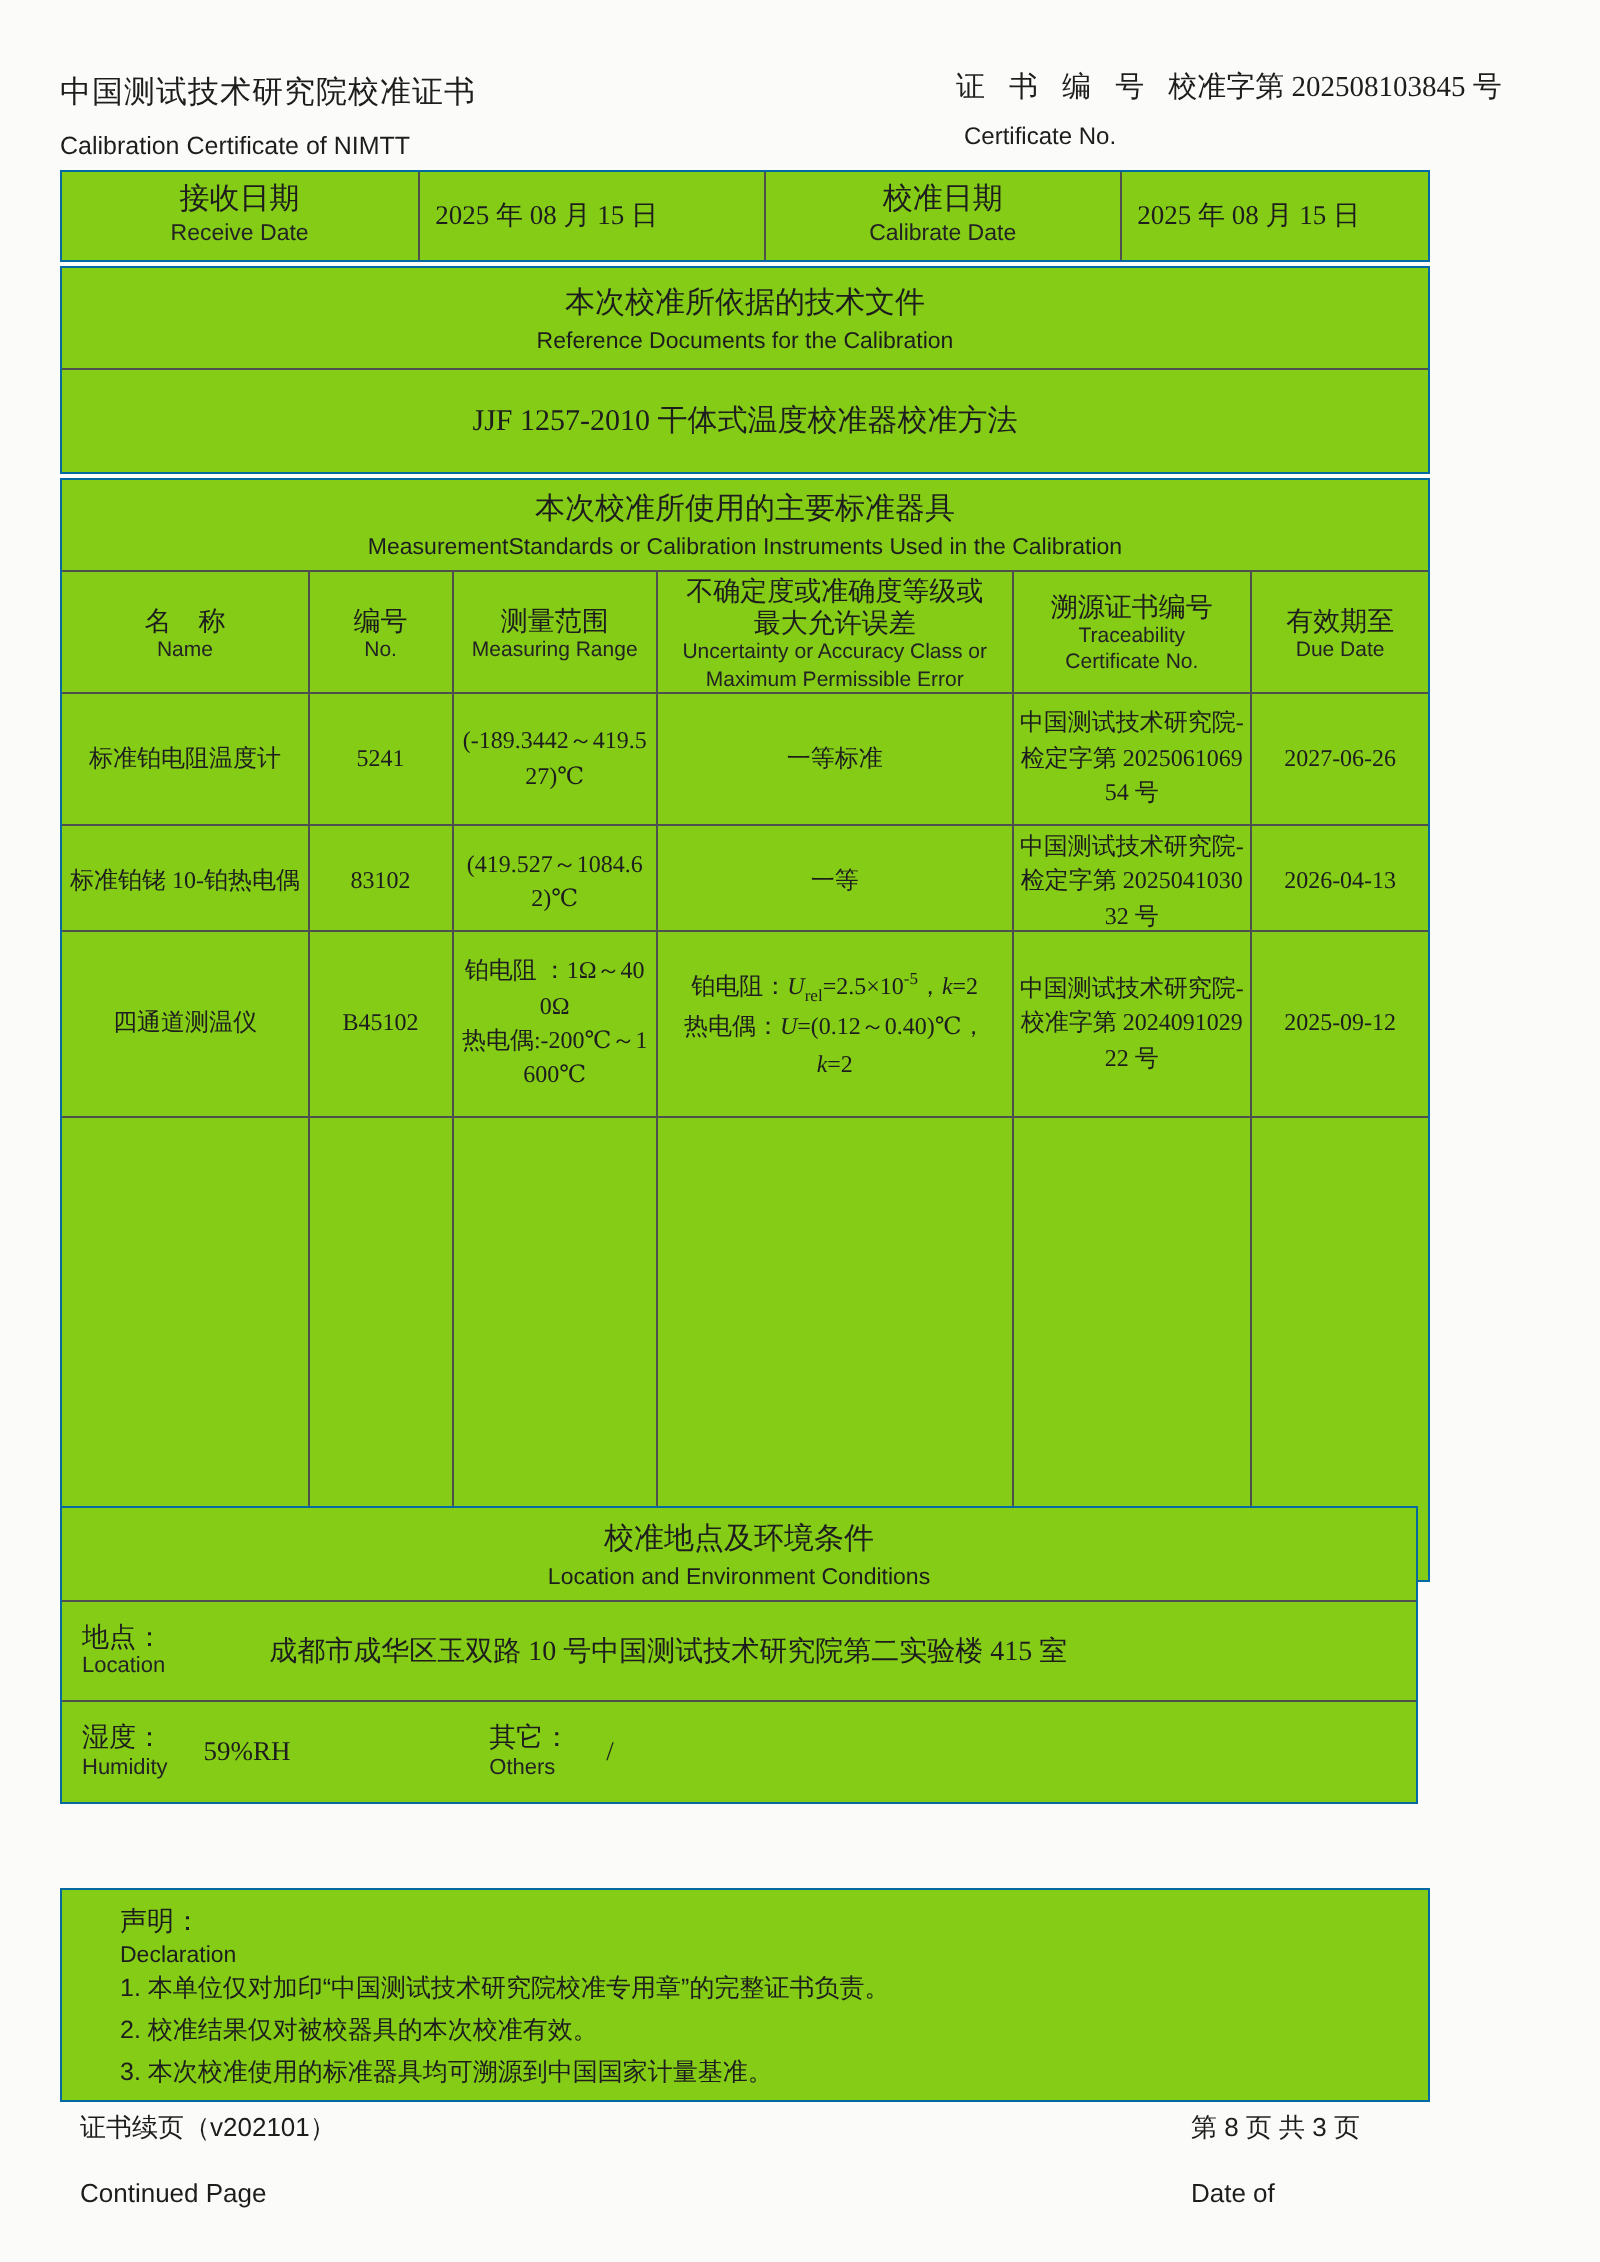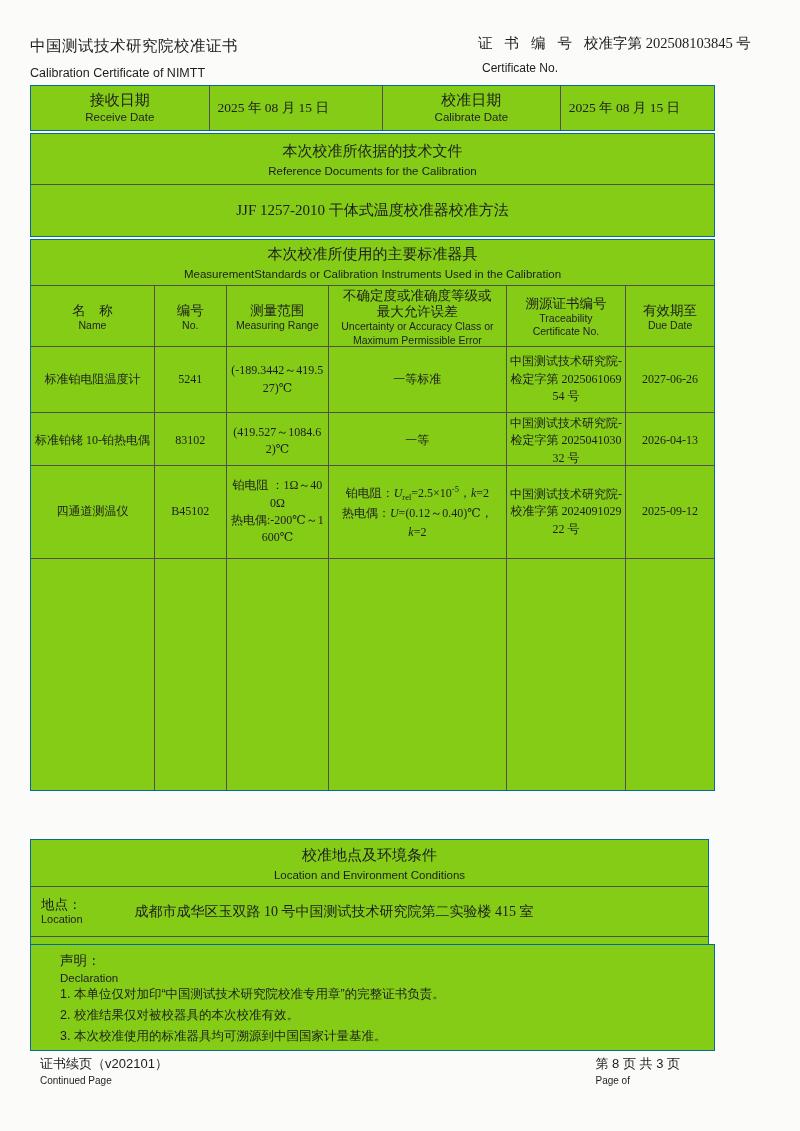--- a/index.html
+++ b/index.html
@@ -52,21 +52,21 @@
   .thead .en{font-size:10.5px;line-height:1.25;color:#232323;}
   .r1{height:66px;border-bottom:1px solid #4f4f4f;}
   .r2{height:53px;border-bottom:1px solid #4f4f4f;}
   .r3{height:93px;border-bottom:1px solid #4f4f4f;}
   .rfill{height:231px;}
   .tcell{font-size:12px;line-height:1.45;word-break:break-all;}
   .unc-line{display:block;font-size:12px;line-height:1.55;}
   .unc-line i{font-style:italic;}
   sub,sup{font-size:8.5px;}
 
-  #loc{top:839px;left:30px;width:679px;}
+  #loc{top:753px;left:30px;width:679px;}
   #loc .sec-title{height:47px;}
   .lrow{box-sizing:border-box;display:flex;align-items:center;}
   .lbl2{display:flex;flex-direction:column;justify-content:flex-start;}
   .lbl2 .zh{font-size:13.5px;line-height:1.2;}
   .lbl2 .en{font-size:11px;line-height:1.2;color:#232323;}
   #loc-place{height:50px;border-bottom:1px solid #4f4f4f;padding:0 10px;}
   #loc-place .addr{font-size:14px;margin-left:52px;}
   #loc-env{height:50px;padding:0 10px;}
   .env-grp{display:flex;align-items:center;}
   .env-val{font-size:13.5px;margin-left:18px;}
@@ -74,21 +74,21 @@
   #grp-hum{width:31%;}
   #grp-oth{width:35%;}
 
   #decl{top:944px;left:30px;width:685px;height:107px;padding:7px 29px;}
   #decl .zh{font-size:13.5px;}
   #decl .en{font-size:11.5px;margin-top:2px;}
   #decl .item{font-size:12.5px;line-height:21px;}
 
   #footer{top:1055px;left:40px;width:650px;display:flex;justify-content:space-between;}
   #footer .zh{font-size:13px;}
-  #footer .en{font-size:10px;margin-top:2px;}
+  #footer .en{font-size:13px;margin-top:16px;}
   #footer .right{margin-right:10px;}
 </style>
 </head>
 <body>
 
 <div class="abs" id="hdr-left">
   <div class="t1">中国测试技术研究院校准证书</div>
   <div class="t2">Calibration Certificate of NIMTT</div>
 </div>
 <div class="abs" id="hdr-right">
@@ -237,15 +237,15 @@
   <div class="item">3. 本次校准使用的标准器具均可溯源到中国国家计量基准。</div>
 </div>
 
 <div class="abs" id="footer">
   <div class="left">
     <div class="zh">证书续页（v202101）</div>
     <div class="en">Continued Page</div>
   </div>
   <div class="right">
     <div class="zh">第 8 页 共 3 页</div>
-    <div class="en">Page of</div>
+    <div class="en">Date of</div>
   </div>
 </div>
 
 </body></html>

